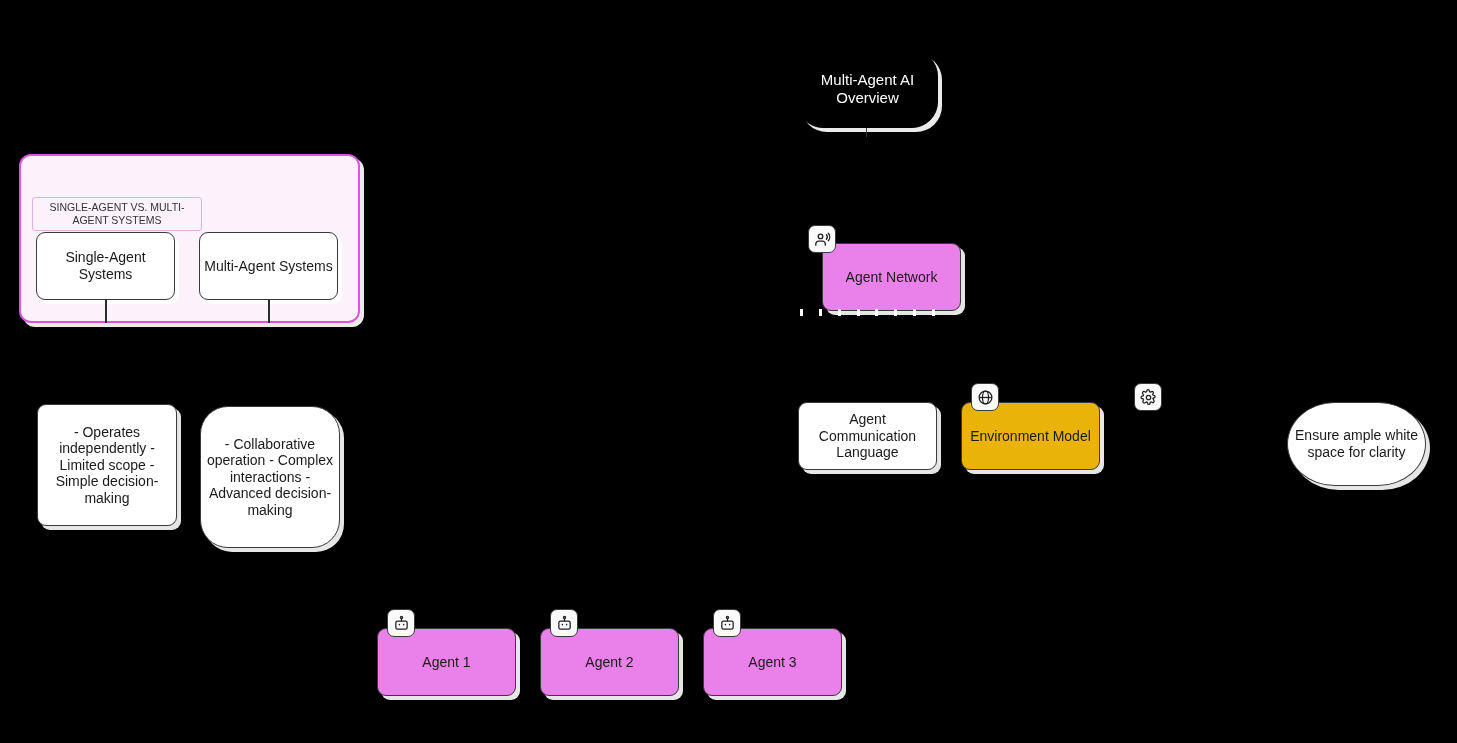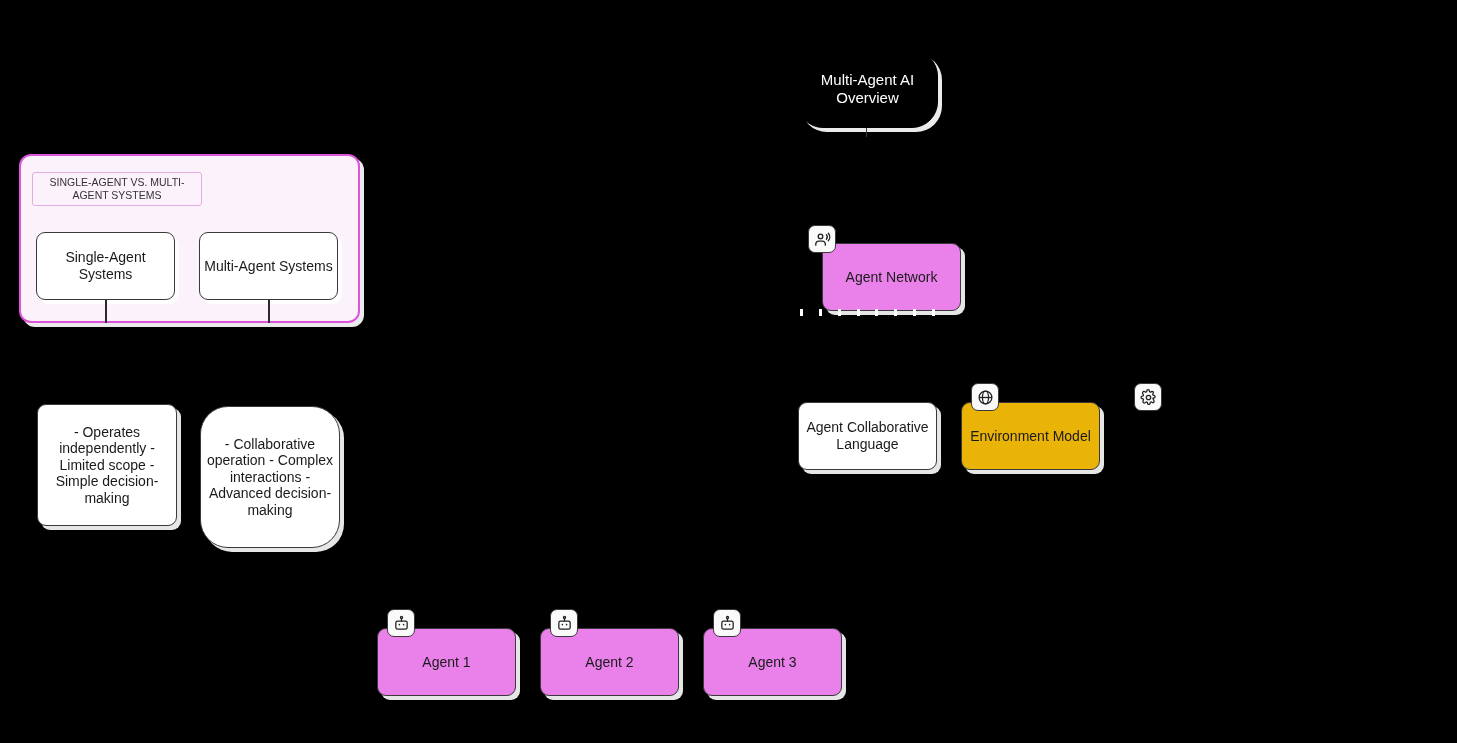--- a/index.html
+++ b/index.html
@@ -59,20 +59,21 @@
     border: 1px solid #e3aee3;
     border-radius: 3px;
     color: #333333;
     font-size: 10.5px;
     line-height: 1.22;
     display: flex;
     align-items: center;
     justify-content: center;
     text-align: center;
     padding: 16px 4px;
+    margin-top: 25px;
   }
 
   
   .box-white {
     background: #ffffff;
     border: 1.6px solid #3a3a3a;
     border-radius: 9px;
     font-size: 14px;
     box-shadow: 4px 4px 0px 0px rgba(255,255,255,0.9);
   }
@@ -199,41 +200,44 @@
       <span></span>
       <span></span>
       <span></span>
     <span></span>
       <span></span>
       <span></span>
       <span></span>
   </div>
 
   <div class="node box-white" style="left:798px; top:402px; width:139px; height:68px;">
-    <span>Agent Collaborative Language</span>
+    <span>Agent Communication Language</span>
   </div>
 
   <div class="node box-gray" style="left:961px; top:402px; width:139px; height:68px;">
     <span>Environment Model</span>
   </div>
   <div class="icon-badge" style="left:971px; top:383px;">
     <svg width="17" height="17" viewBox="0 0 24 24" fill="none" stroke="#222" stroke-width="1.8">
       <circle cx="12" cy="12" r="9"></circle>
       <path d="M3 12h18"></path>
       <ellipse cx="12" cy="12" rx="4.3" ry="9"></ellipse>
     </svg>
   </div>
 
   <div class="icon-badge" style="left:1134px; top:383px;">
     <svg width="17" height="17" viewBox="0 0 24 24" fill="none" stroke="#222" stroke-width="1.8" stroke-linecap="round" stroke-linejoin="round">
       <circle cx="12" cy="12" r="3.1"></circle>
       <path d="M19.1 14.4a1.5 1.5 0 0 0 .3 1.65l.05.05a1.8 1.8 0 1 1-2.55 2.55l-.05-.05a1.5 1.5 0 0 0-1.65-.3 1.5 1.5 0 0 0-.9 1.37V20a1.8 1.8 0 0 1-3.6 0v-.1a1.5 1.5 0 0 0-.98-1.37 1.5 1.5 0 0 0-1.65.3l-.05.05A1.8 1.8 0 1 1 4.47 16.3l.05-.05a1.5 1.5 0 0 0 .3-1.65 1.5 1.5 0 0 0-1.37-.9H3.3a1.8 1.8 0 0 1 0-3.6h.1a1.5 1.5 0 0 0 1.37-.98 1.5 1.5 0 0 0-.3-1.65l-.05-.05A1.8 1.8 0 1 1 7 3.87l.05.05a1.5 1.5 0 0 0 1.65.3h.07a1.5 1.5 0 0 0 .9-1.37V2.7a1.8 1.8 0 0 1 3.6 0v.1a1.5 1.5 0 0 0 .9 1.37 1.5 1.5 0 0 0 1.65-.3l.05-.05a1.8 1.8 0 1 1 2.55 2.55l-.05.05a1.5 1.5 0 0 0-.3 1.65v.07a1.5 1.5 0 0 0 1.37.9h.1a1.8 1.8 0 0 1 0 3.6h-.1a1.5 1.5 0 0 0-1.37.9z"></path>
     </svg>
   </div>
 
+  <div class="node box-stadium" style="left:1287px; top:402px; width:139px; height:84px;">
+    <span>Ensure ample white space for clarity</span>
+  </div>
 
   <div class="node box-pink" style="left:377px; top:628px; width:139px; height:68px;">
     <span>Agent 1</span>
   </div>
   <div class="icon-badge" style="left:387px; top:609px;">
     <svg width="17" height="17" viewBox="0 0 24 24" fill="none" stroke="#222" stroke-width="1.8" stroke-linecap="round" stroke-linejoin="round">
       <rect x="4" y="8.5" width="16" height="11.5" rx="2.4"></rect>
       <path d="M12 8.5V5.2"></path>
       <circle cx="12" cy="3.6" r="1.5"></circle>
       <circle cx="9" cy="13.6" r="1.1" fill="#222" stroke="none"></circle>

